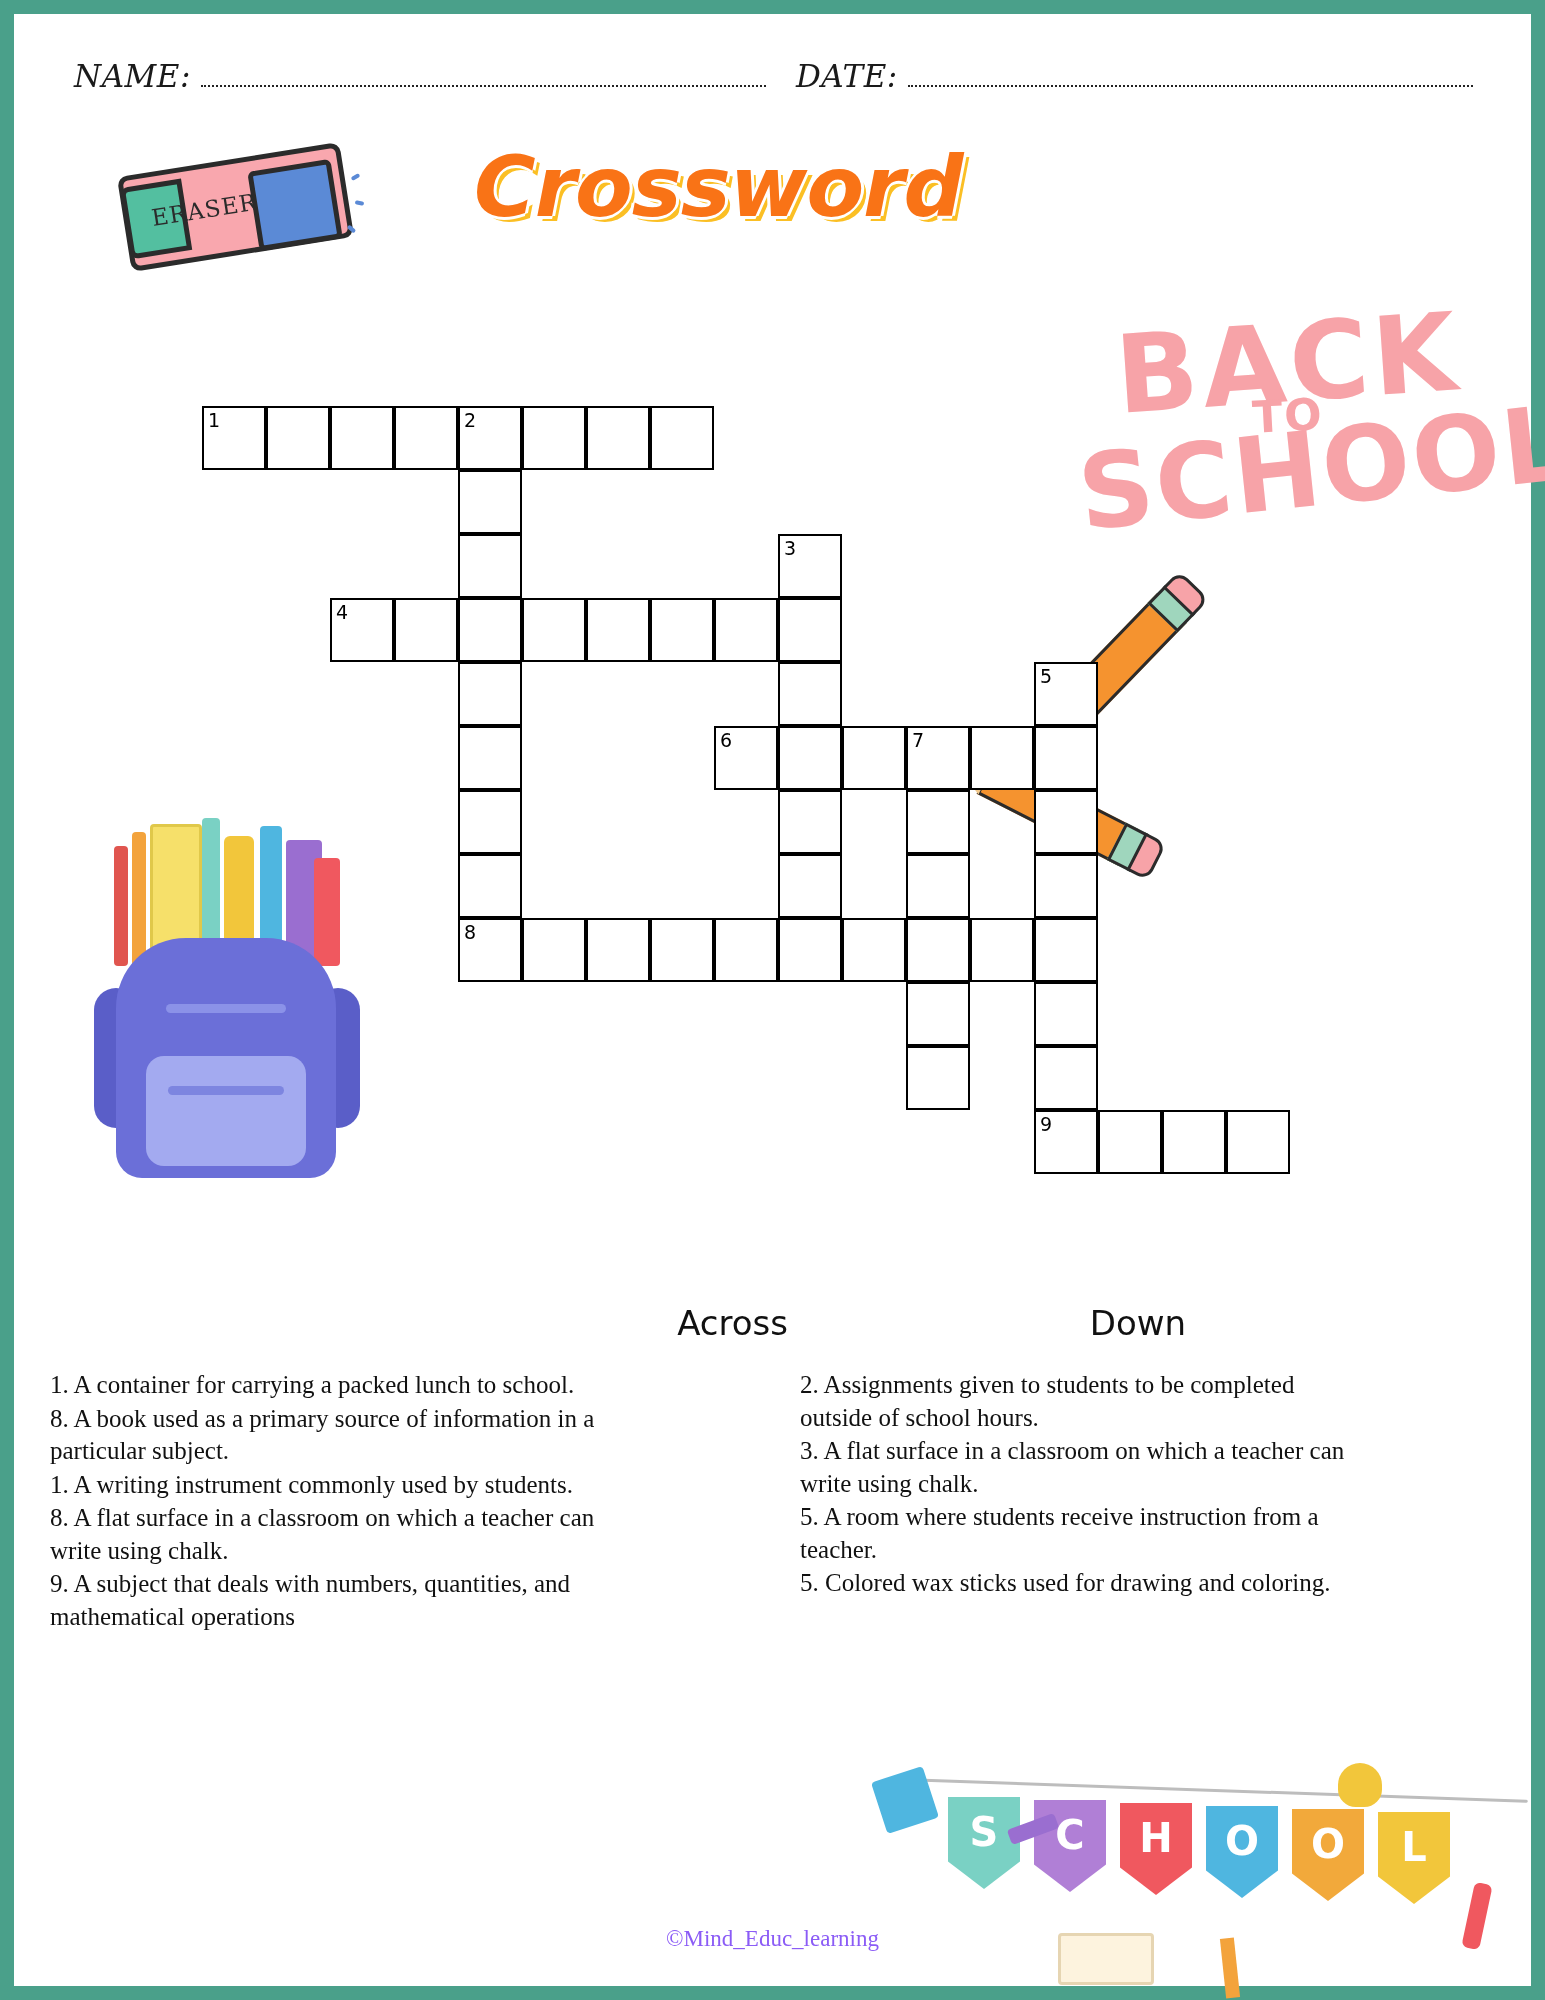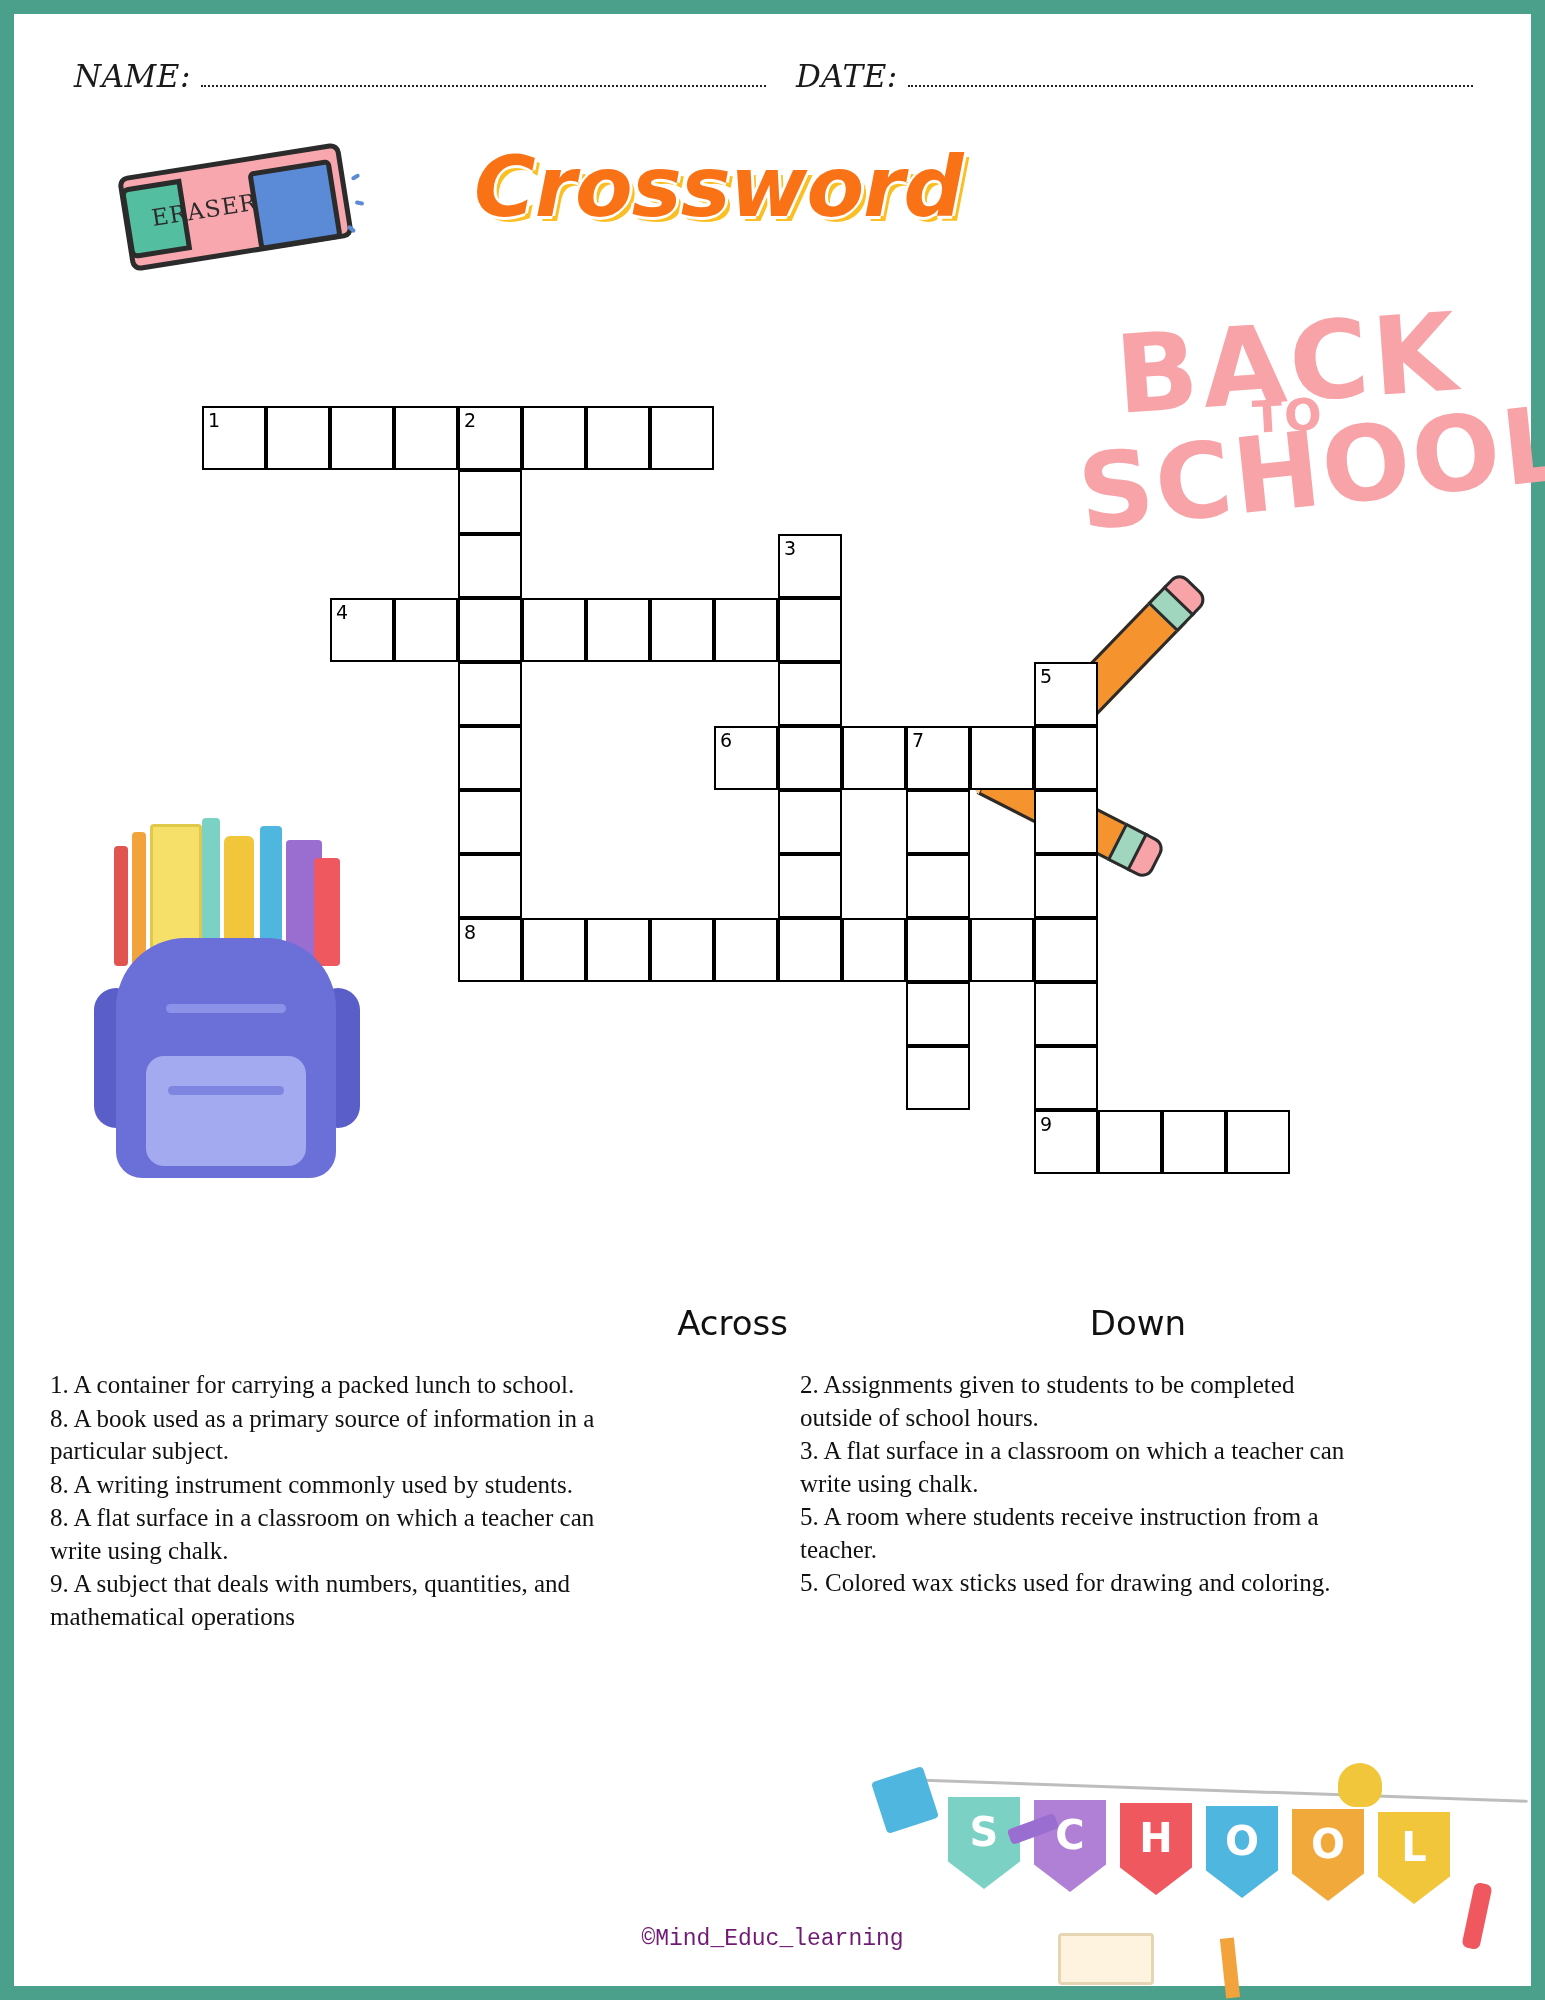--- a/index.html
+++ b/index.html
@@ -149,22 +149,22 @@
   .head.down{width:700px;}
   .lists{display:flex;margin-top:26px;}
   .col{font-size:25px;line-height:1.30;color:#111;font-family:Liberation Serif, serif;}
   .col.across{width:760px;padding-left:22px;box-sizing:border-box;}
   .col.down{width:740px;padding-left:12px;box-sizing:border-box;}
   .clue{margin:0 0 1px 0;white-space:pre-wrap;}
 
   
   .footer{
     position:absolute;left:0;right:0;bottom:20px;
-    text-align:center;font-size:23px;color:#701a75;
-    font-family:Liberation Mono, monospace;
+    text-align:center;font-size:23px;color:#8b5cf6;
+    font-family:Liberation Serif, serif;
   }
 </style>
 </head>
 <body>
 
 <div class="page">
   <div class="inner">
 
     <div class="namedate">
       <span class="lbl">NAME:</span>
@@ -307,21 +307,21 @@
     <div class="clues">
       <div class="heads">
         <div class="head across">Across</div>
         <div class="head down">Down</div>
       </div>
       <div class="lists">
         <div class="col across" id="across-col">
             <p class="clue">1. A container for carrying a packed lunch to school.</p>
             <p class="clue">8. A book used as a primary source of information in a
 particular subject.</p>
-            <p class="clue">8. A writing instrument commonly used by students.</p>
+            <p class="clue">1. A writing instrument commonly used by students.</p>
             <p class="clue">8. A flat surface in a classroom on which a teacher can
 write using chalk.</p>
             <p class="clue">9. A subject that deals with numbers, quantities, and
 mathematical operations</p>
           </div>
         <div class="col down" id="down-col">
             <p class="clue">2. Assignments given to students to be completed
 outside of school hours.</p>
             <p class="clue">3. A flat surface in a classroom on which a teacher can
 write using chalk.</p>

